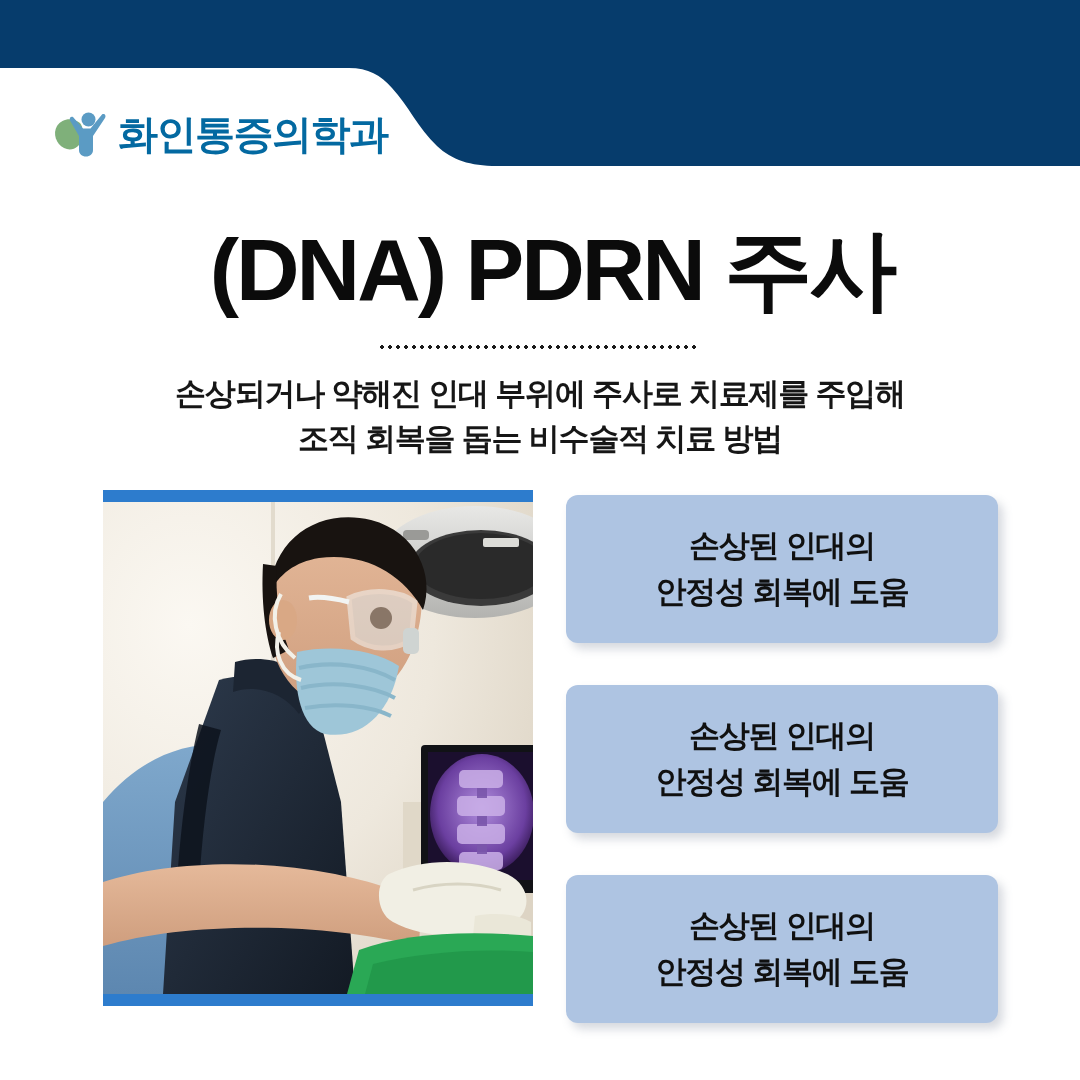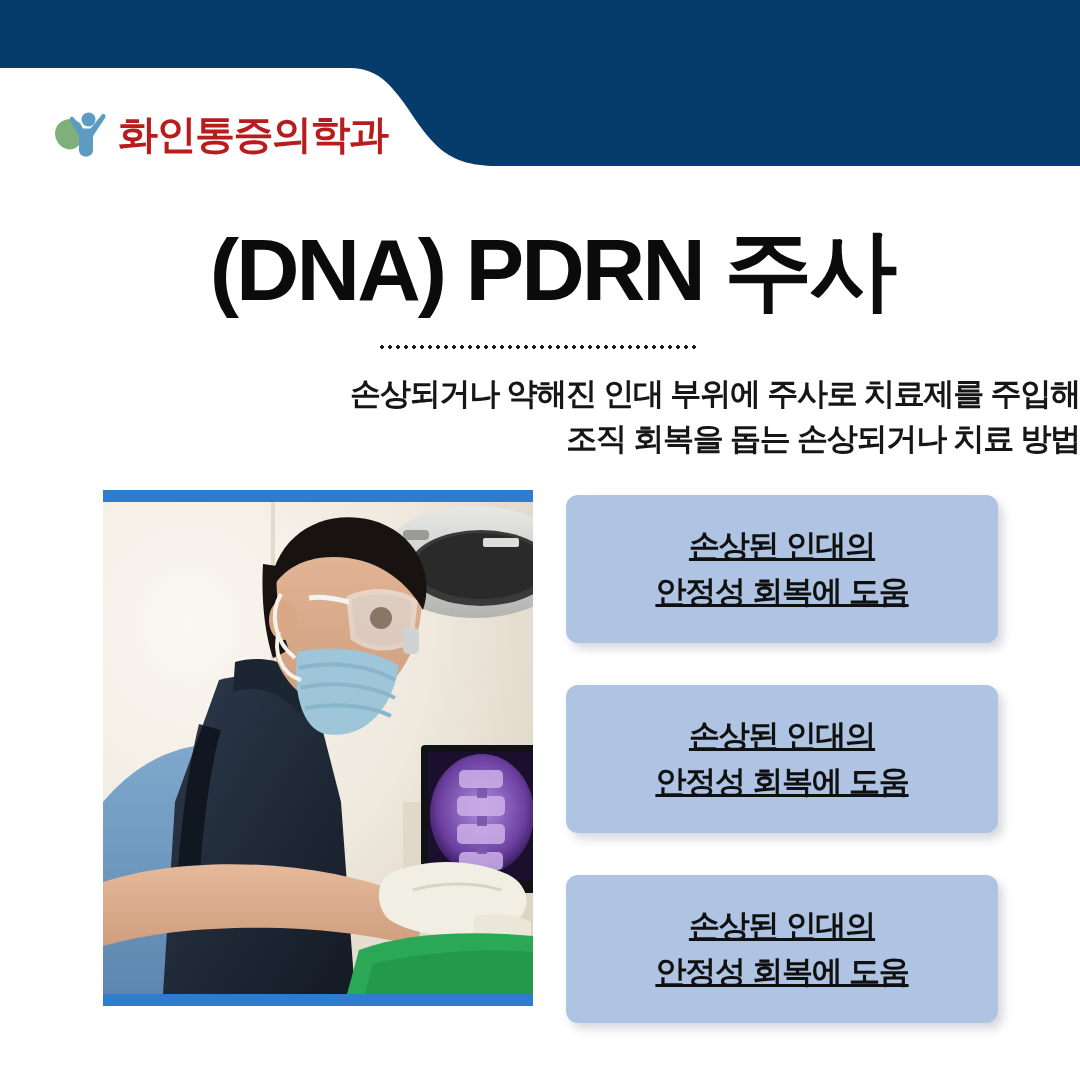--- a/index.html
+++ b/index.html
@@ -41,21 +41,21 @@
     width: 64px;
     height: 56px;
     flex: 0 0 auto;
     margin-right: 2px;
   }
   .logo-mark svg { display: block; width: 64px; height: 56px; }
   .logo-text {
     font-size: 40px;
     font-weight: 800;
     letter-spacing: -1.5px;
-    color: #b91c1c;
+    color: #0369a1;
     line-height: 1;
     white-space: nowrap;
   }
 
   
   .title {
     position: absolute;
     left: 12px;
     top: 224px;
     width: 1080px;
@@ -84,21 +84,21 @@
     left: 0;
     top: 372px;
     width: 1080px;
     text-align: center;
     font-size: 31px;
     font-weight: 800;
     letter-spacing: -1.2px;
     color: #161616;
     line-height: 1.45;
   }
-  .subtitle div { white-space: nowrap; text-align: right; }
+  .subtitle div { white-space: nowrap; }
 
   
   .photo {
     position: absolute;
     left: 103px;
     top: 490px;
     width: 430px;
     height: 516px;
     background: #2D7CCD;
     padding: 12px 0;
@@ -136,21 +136,20 @@
     justify-content: center;
     box-sizing: border-box;
   }
   .card-line {
     font-size: 31px;
     font-weight: 800;
     letter-spacing: -1.2px;
     color: #101010;
     line-height: 1.5;
     white-space: nowrap;
-    text-decoration: underline;
   }
 </style>
 </head>
 <body>
 
 <div id="page">
 
   <div class="header-band">
     <svg viewBox="0 0 1080 170" xmlns="http://www.w3.org/2000/svg" aria-hidden="true">
       <path d="M0,0 L1080,0 L1080,166 L497,166
@@ -173,21 +172,21 @@
     </span>
     <span class="logo-text">화인통증의학과</span>
   </div>
 
   <div class="title">(DNA) PDRN 주사</div>
 
   <div class="dots"></div>
 
   <div class="subtitle">
     <div>손상되거나 약해진 인대 부위에 주사로 치료제를 주입해</div>
-    <div>조직 회복을 돕는 손상되거나 치료 방법</div>
+    <div>조직 회복을 돕는 비수술적 치료 방법</div>
   </div>
 
   <div class="photo">
     <div class="photo-inner">
       <svg viewBox="0 0 430 492" xmlns="http://www.w3.org/2000/svg" aria-hidden="true">
         <defs>
           <radialGradient id="wallg" cx="20%" cy="25%" r="95%">
             <stop offset="0%" stop-color="#fbf8f2"></stop>
             <stop offset="60%" stop-color="#eee8dd"></stop>
             <stop offset="100%" stop-color="#ddd4c4"></stop>

